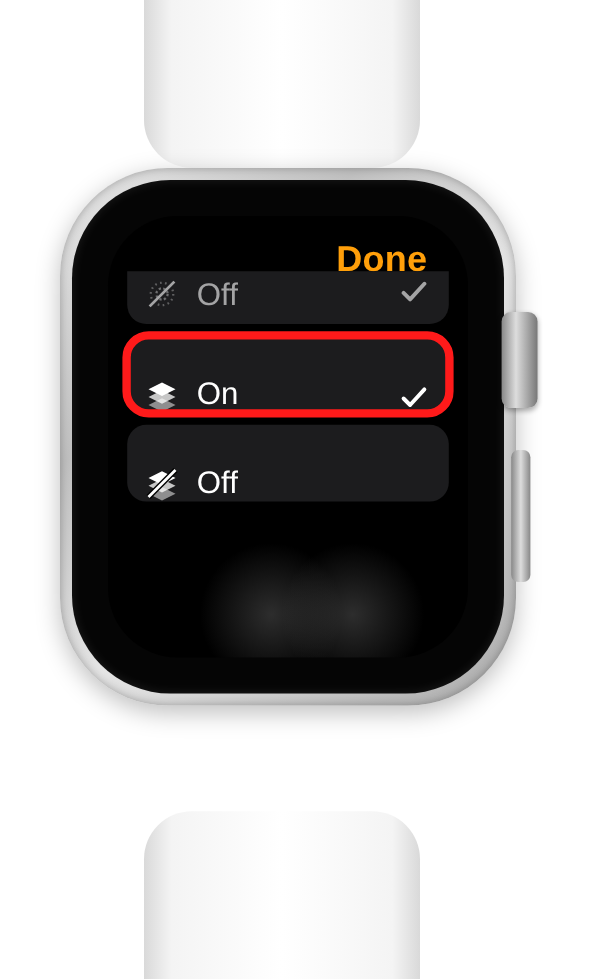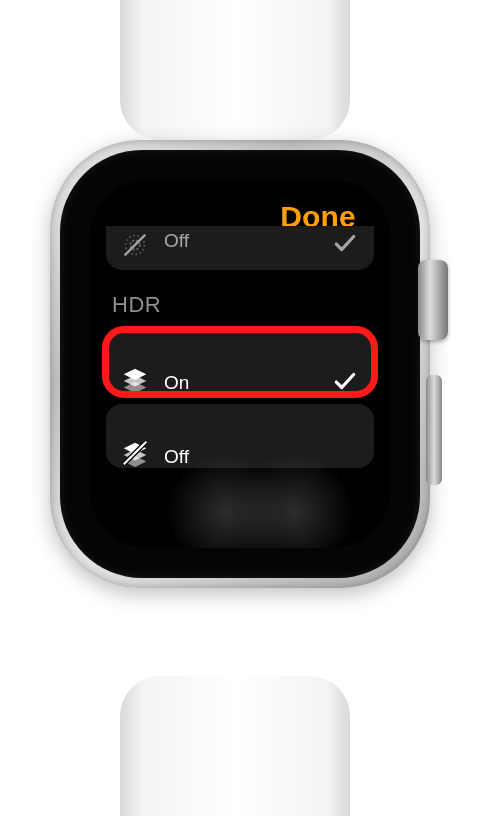--- a/index.html
+++ b/index.html
@@ -124,21 +124,21 @@
       height: 30px;
       flex: none;
       display: flex;
       align-items: center;
       justify-content: center;
     }
     .icon svg { width: 100%; height: 100%; }
     .label {
       flex: 1;
       color: #ffffff;
-      font-size: 19px;
+      font-size: 26px;
       font-weight: 400;
     }
     .check {
       width: 26px;
       height: 26px;
       flex: none;
     }
     .check svg { width: 100%; height: 100%; }
     .section-title {
       color: #8d8d92;
@@ -194,21 +194,20 @@
             </svg>
           </span>
           <span class="label">Off</span>
           <span class="check">
             <svg viewBox="0 0 24 24" fill="none" stroke="#ffffff" stroke-width="3" stroke-linecap="round" stroke-linejoin="round">
               <polyline points="4,13 9,18 20,6"></polyline>
             </svg>
           </span>
         </div>
 
-        <div class="section-title">HDR</div>
 
         <div class="row">
           <span class="icon">
             <svg viewBox="0 0 32 32">
               <g fill="#ffffff">
                 <polygon points="16,5 28,11 16,17 4,11" opacity="1"></polygon>
                 <polygon points="16,12 28,18 16,24 4,18" opacity="0.75"></polygon>
                 <polygon points="16,19 28,25 16,31 4,25" opacity="0.5"></polygon>
               </g>
             </svg>

